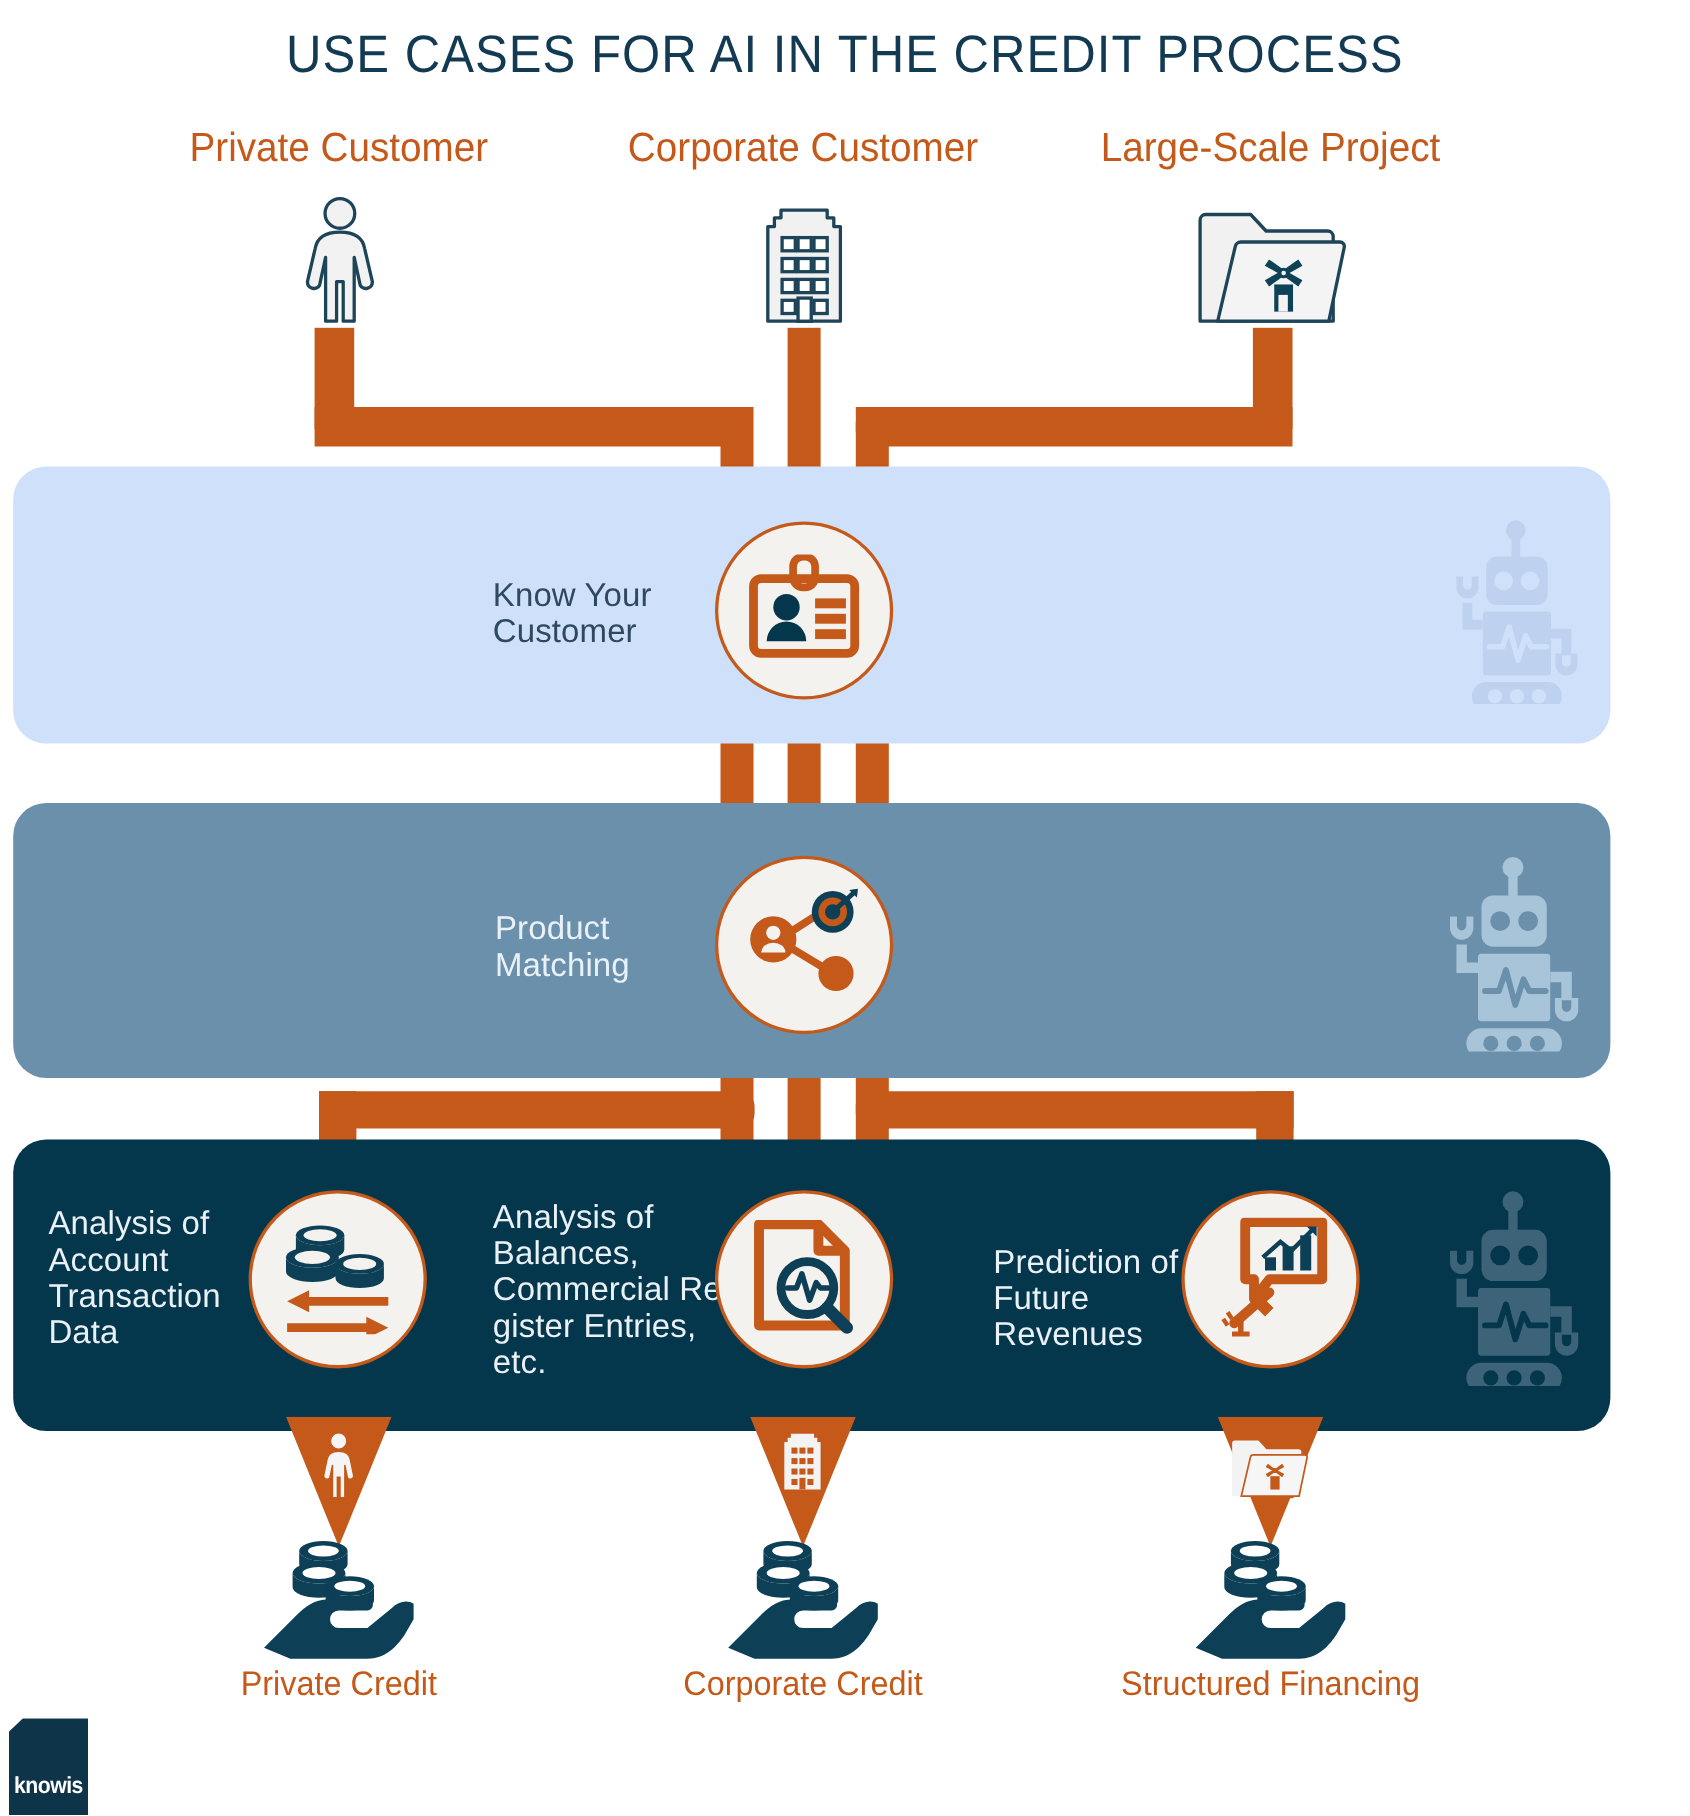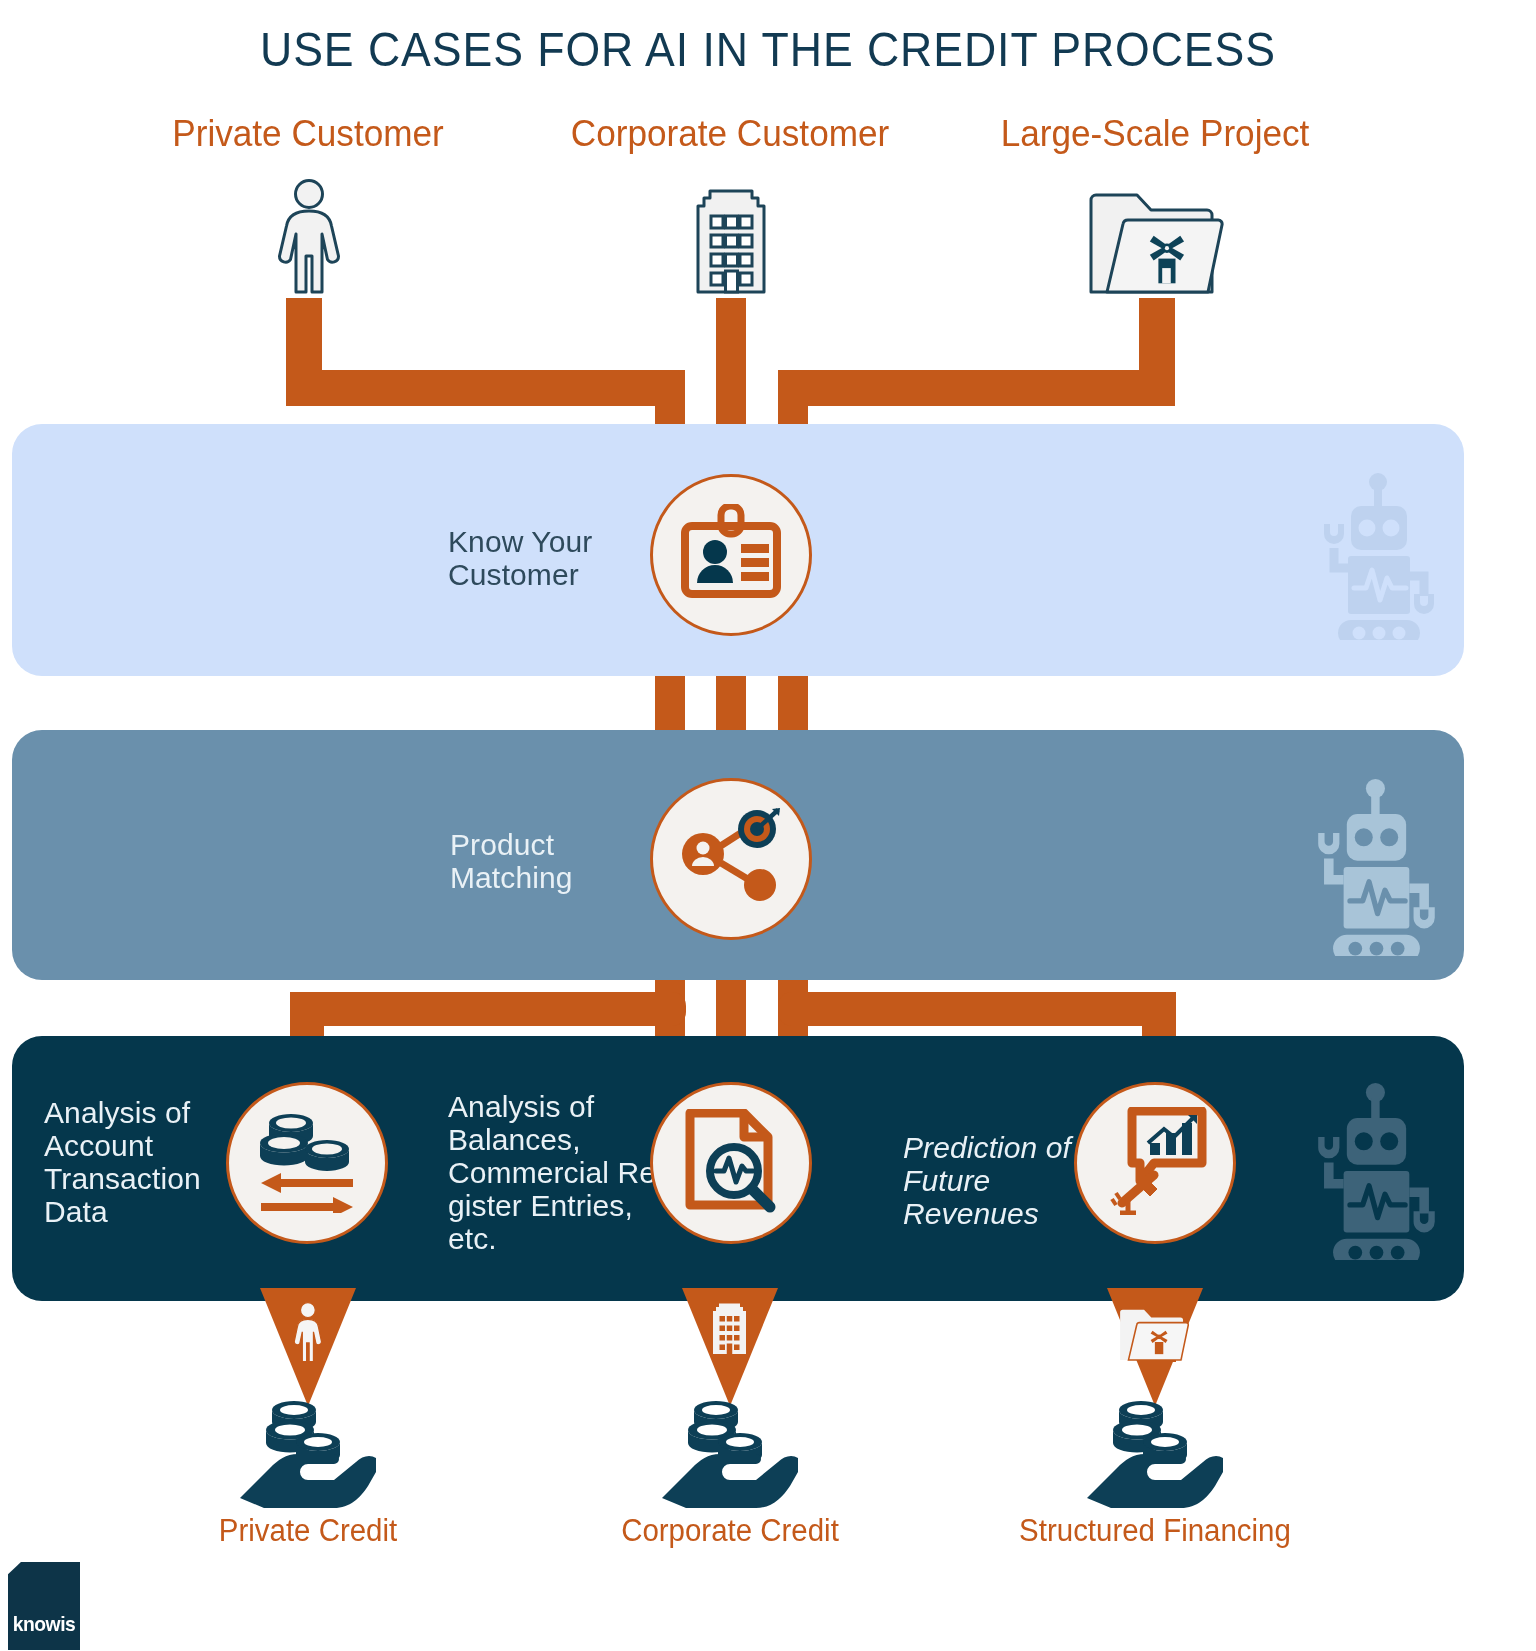--- a/index.html
+++ b/index.html
@@ -51,21 +51,21 @@
     position:absolute; font-size:30px; line-height:1.10;
     font-weight:400; letter-spacing:0.1px;
   }
   .band-label.dark { color:#2e4a5c; }
   .band-label.light { color:#e9f1f6; }
 
   .lbl-kyc  { left:448px; top:525px; width:220px; }
   .lbl-pm   { left:450px; top:828px; width:220px; }
   .lbl-atd  { left:44px;  top:1096px; width:210px; }
   .lbl-abc  { left:448px; top:1090px; width:225px; }
-  .lbl-pfr  { left:903px; top:1131px; width:215px;font-style:italic; }
+  .lbl-pfr  { left:903px; top:1131px; width:215px; }
 
   
   .node {
     position:absolute; border-radius:50%;
     background:#f4f2ef; border:3px solid #c4591a;
     display:flex; align-items:center; justify-content:center;
   }
   .node.n-kyc  { left:650px;  top:474px;  width:162px; height:162px; }
   .node.n-pm   { left:650px;  top:778px;  width:162px; height:162px; }
   .node.n-atd  { left:226px;  top:1082px; width:162px; height:162px; }

